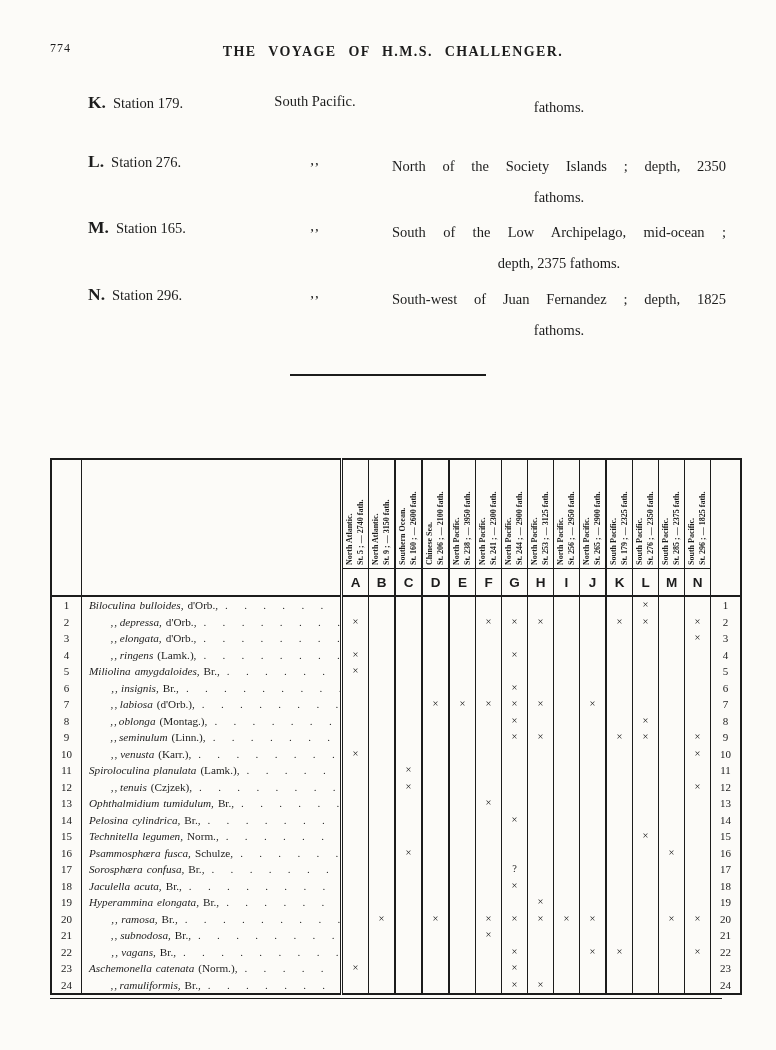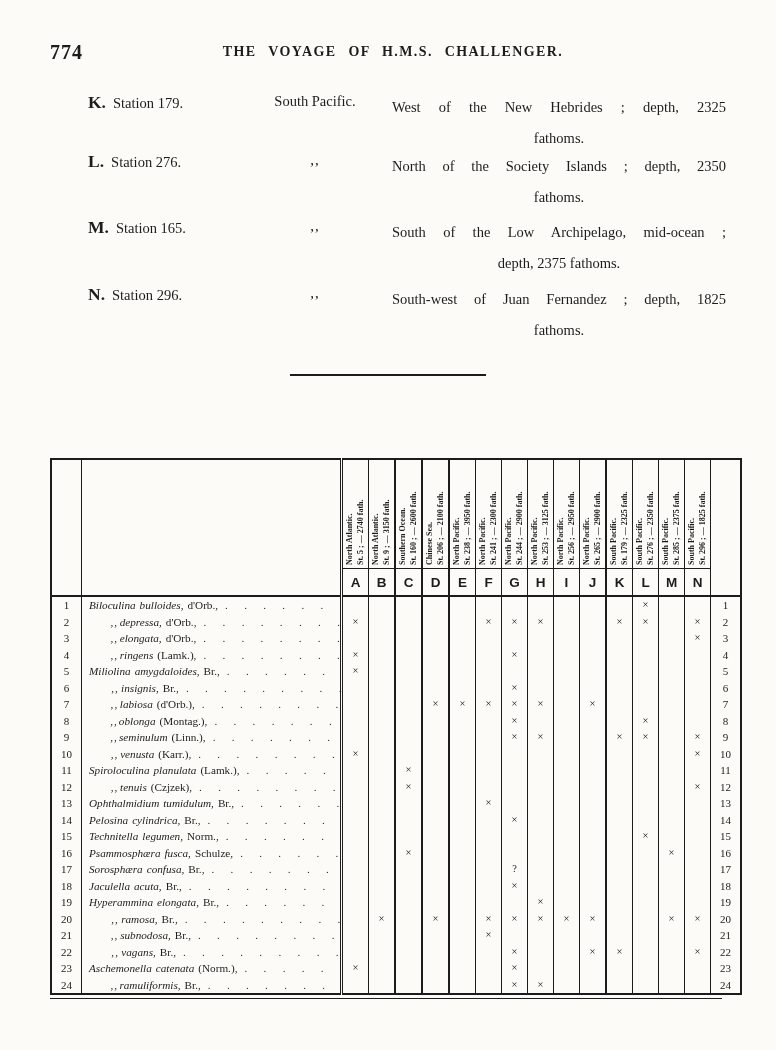--- a/index.html
+++ b/index.html
@@ -1,19 +1,19 @@
 <!DOCTYPE html>
 <html><head>
 <meta charset="utf-8">
 <style>
   html,body{margin:0;padding:0;background:#fcfbf8;}
   .page{position:relative;width:776px;height:1050px;background:#fcfbf8;
         font-family:"Liberation Serif","DejaVu Serif",serif;color:#1c1c1c;overflow:hidden;}
 
-  .pagenum{position:absolute;left:50px;top:41px;font-size:20px;font-weight:bold;letter-spacing:1px;}
+  .pagenum{position:absolute;left:50px;top:41px;font-size:12px;font-weight:normal;letter-spacing:1px;}
   .running{position:absolute;left:60px;right:50px;top:44px;text-align:center;
            font-size:14px;font-weight:bold;letter-spacing:1.4px;word-spacing:7px;}
 
   .station{position:absolute;left:88px;width:638px;height:64px;}
   .st-letter{font-size:17.5px;font-weight:bold;}
   .st-no{font-size:14.5px;margin-left:7px;}
   .st-ocean{position:absolute;left:162px;top:1px;width:130px;text-align:center;font-size:14.5px;}
   .st-ditto{font-size:15px;letter-spacing:1px;}
   .st-desc{position:absolute;left:304px;top:0;width:334px;font-size:14.5px;line-height:31px;}
   .st-desc .l1{text-align:justify;text-align-last:justify;white-space:nowrap;}
@@ -60,21 +60,20 @@
 <body>
 
 <div class="page">
   <div class="pagenum">774</div>
   <div class="running">THE VOYAGE OF H.M.S. CHALLENGER.</div>
 
   <div class="station" style="top:92px">
     <span class="st-letter">K.</span><span class="st-no">Station 179.</span>
     <div class="st-ocean">South Pacific.</div>
     <div class="st-desc">
-      <div class="l1">West of the New Hebrides ; depth, 2325</div>
       <div class="l2">fathoms.</div>
     </div>
   </div>
 
   <div class="station" style="top:151px">
     <span class="st-letter">L.</span><span class="st-no">Station 276.</span>
     <div class="st-ocean st-ditto">,,</div>
     <div class="st-desc">
       <div class="l1">North of the Society Islands ; depth, 2350</div>
       <div class="l2">fathoms.</div>

